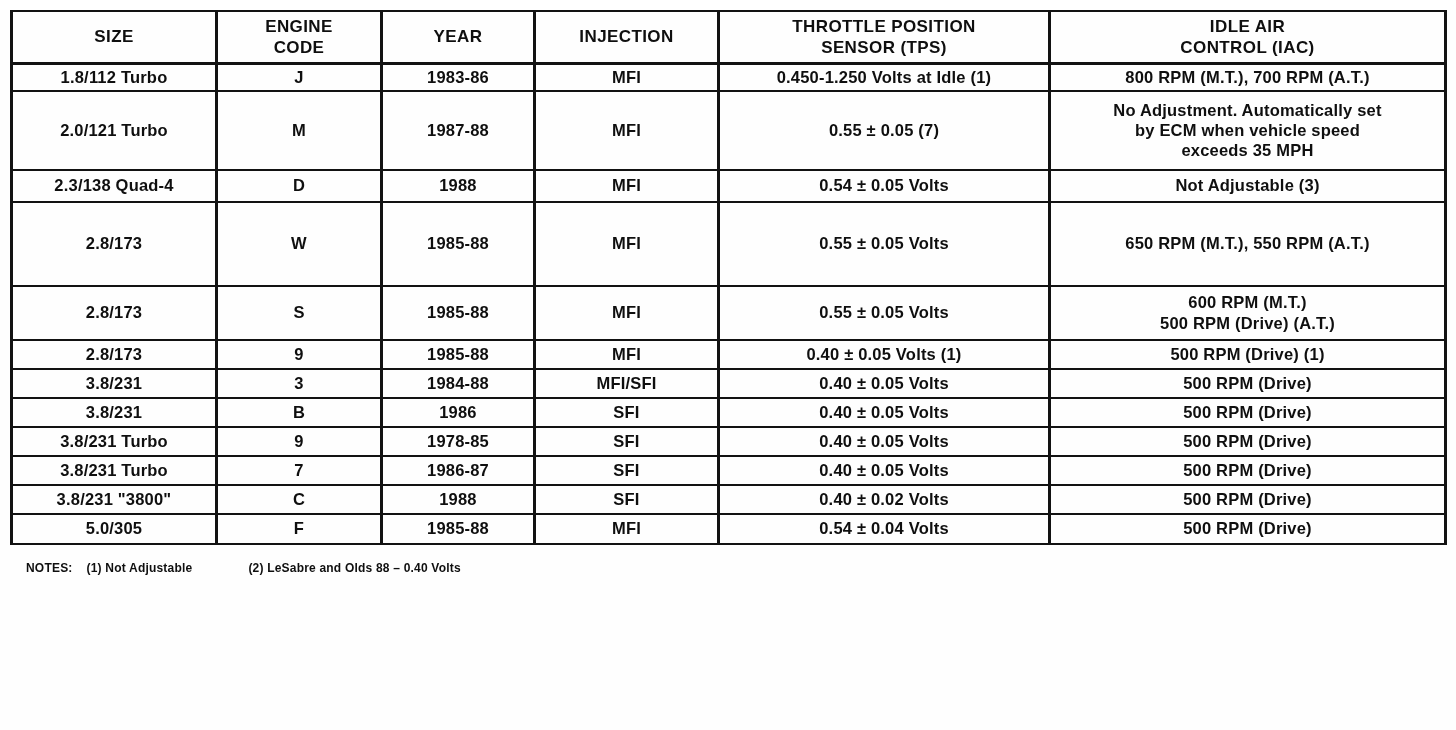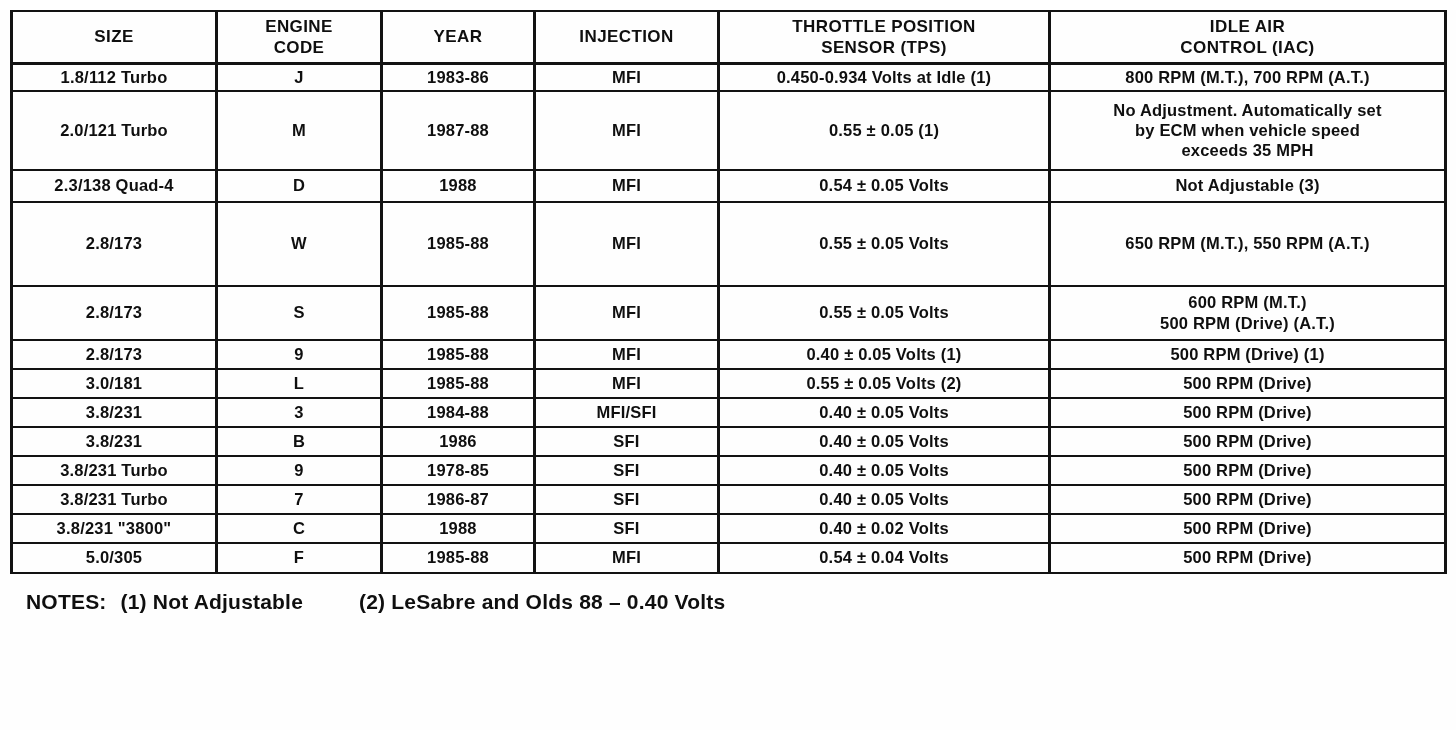--- a/index.html
+++ b/index.html
@@ -46,21 +46,21 @@
     border-bottom-width: 3px;
     padding: 3px 6px;
   }
   .spec-table td {
     font-size: 16.5px;
     line-height: 1.22;
     letter-spacing: 0.2px;
   }
   .notes {
     margin: 16px 0 0 26px;
-    font-size: 21px;
+    font-size: 12px;
     letter-spacing: 0.2px;
     display: flex;
     align-items: flex-end;
   }
   .notes .notes-label { margin-right: 14px; }
   .notes .note-1      { margin-right: 56px; }
 </style>
 </head>
 <body>
 
@@ -87,29 +87,29 @@
         <th>IDLE AIR
 CONTROL (IAC)</th>
       </tr>
     </thead>
     <tbody id="spec-tbody">
         <tr style="height: 27px;">
           <td>1.8/112 Turbo</td>
           <td>J</td>
           <td>1983-86</td>
           <td>MFI</td>
-          <td>0.450-0.934 Volts at Idle (1)</td>
+          <td>0.450-1.250 Volts at Idle (1)</td>
           <td>800 RPM (M.T.), 700 RPM (A.T.)</td>
         </tr>
         <tr style="height: 79px;">
           <td>2.0/121 Turbo</td>
           <td>M</td>
           <td>1987-88</td>
           <td>MFI</td>
-          <td>0.55 ± 0.05 (1)</td>
+          <td>0.55 ± 0.05 (7)</td>
           <td>No Adjustment.  Automatically set
 by ECM when vehicle speed
 exceeds 35 MPH</td>
         </tr>
         <tr style="height: 32px;">
           <td>2.3/138 Quad-4</td>
           <td>D</td>
           <td>1988</td>
           <td>MFI</td>
           <td>0.54 ± 0.05 Volts</td>
@@ -132,28 +132,20 @@
           <td>600 RPM (M.T.)
 500 RPM (Drive) (A.T.)</td>
         </tr>
         <tr style="height: 29px;">
           <td>2.8/173</td>
           <td>9</td>
           <td>1985-88</td>
           <td>MFI</td>
           <td>0.40 ± 0.05 Volts (1)</td>
           <td>500 RPM (Drive) (1)</td>
-        </tr>
-        <tr style="height: 29px;">
-          <td>3.0/181</td>
-          <td>L</td>
-          <td>1985-88</td>
-          <td>MFI</td>
-          <td>0.55 ± 0.05 Volts (2)</td>
-          <td>500 RPM (Drive)</td>
         </tr>
         <tr style="height: 29px;">
           <td>3.8/231</td>
           <td>3</td>
           <td>1984-88</td>
           <td>MFI/SFI</td>
           <td>0.40 ± 0.05 Volts</td>
           <td>500 RPM (Drive)</td>
         </tr>
         <tr style="height: 29px;">

